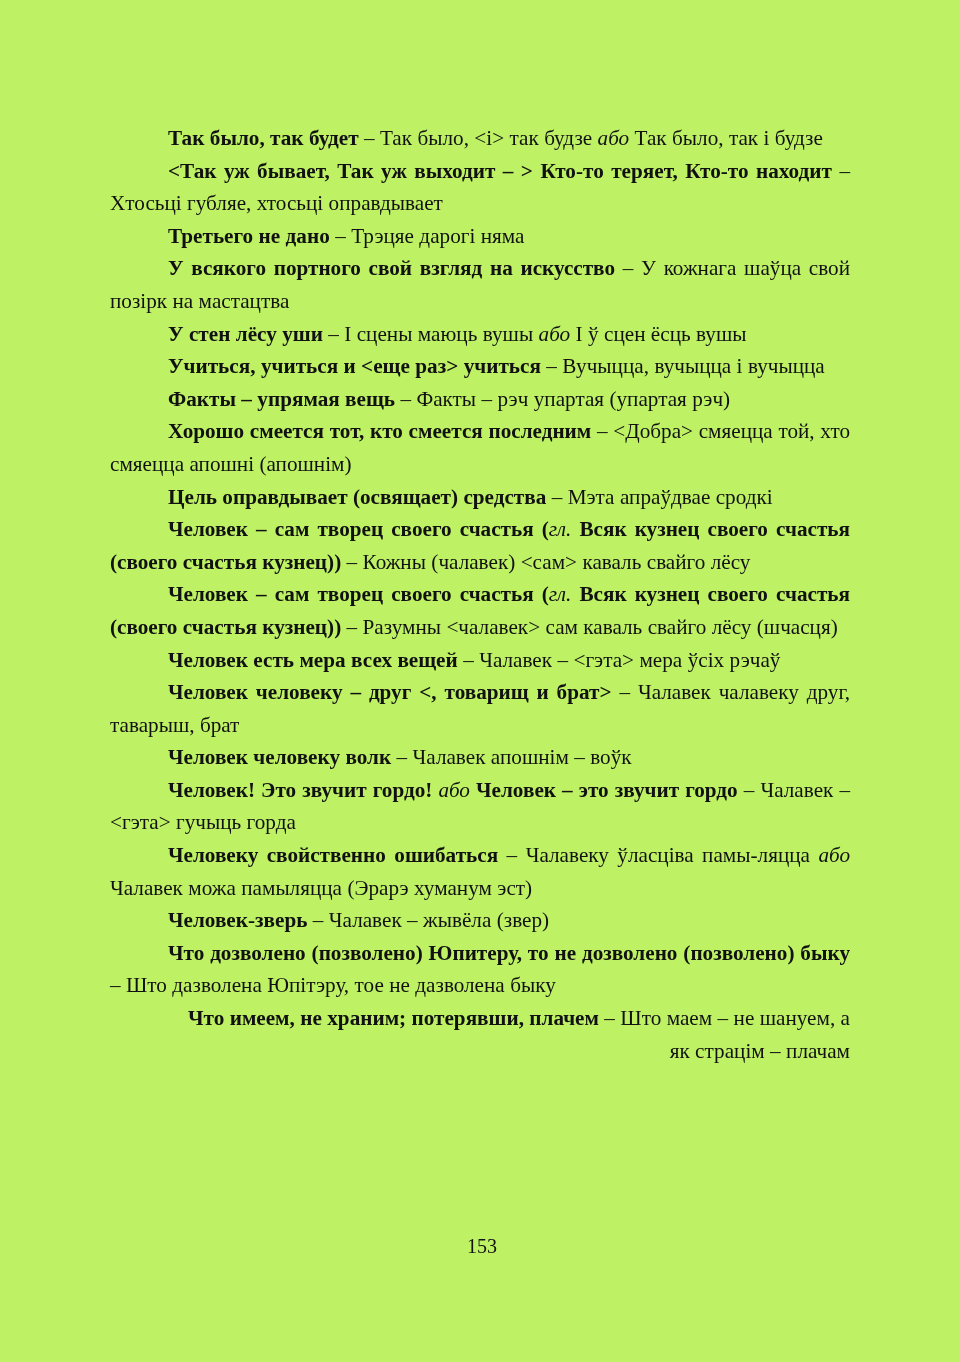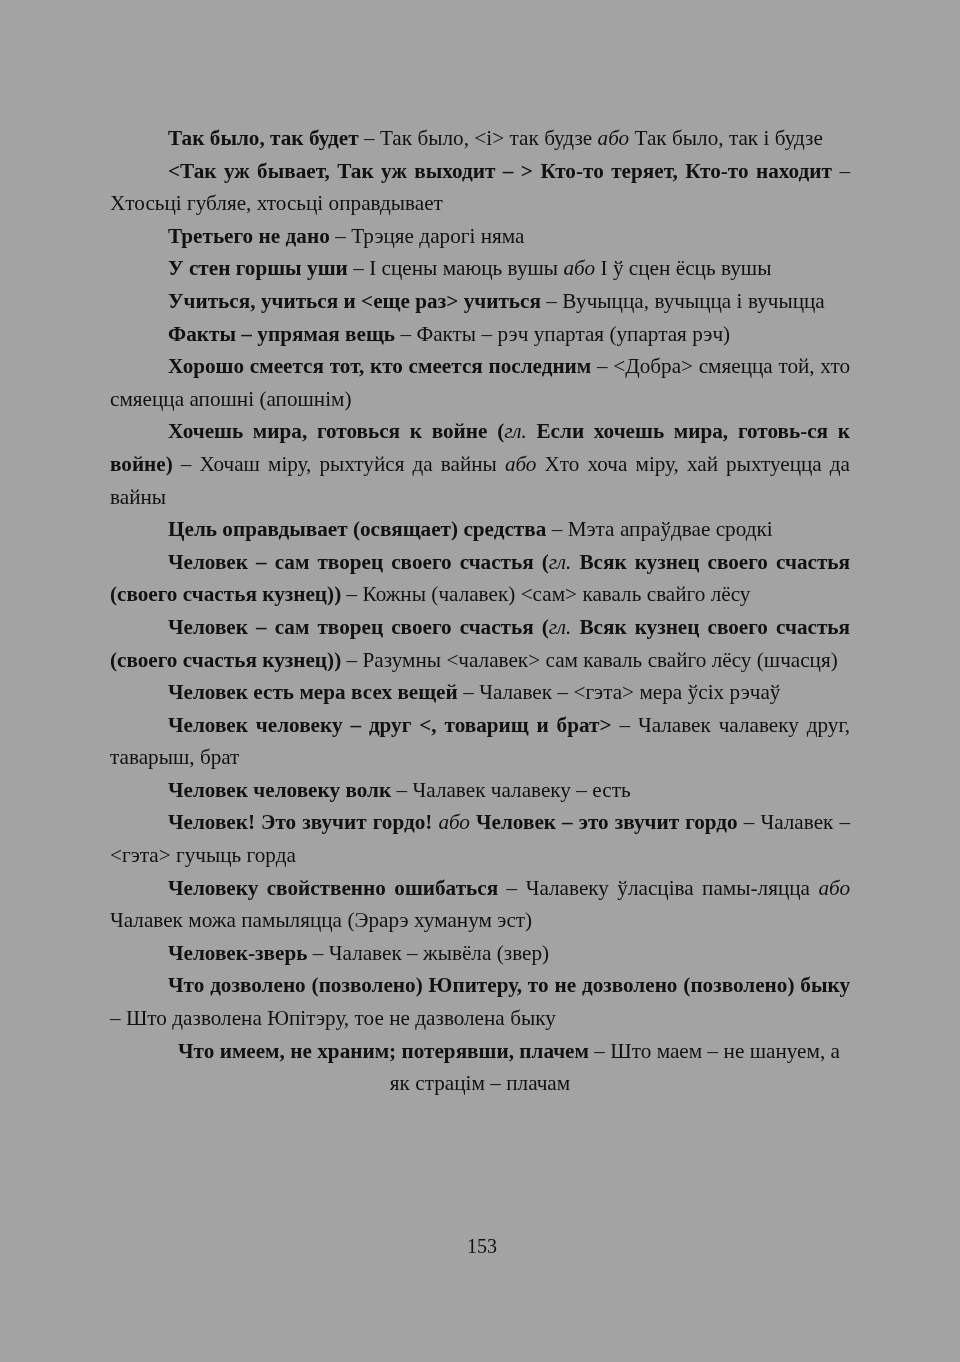--- a/index.html
+++ b/index.html
@@ -10,21 +10,21 @@
   }
   body {
     font-family: "Liberation Serif", "DejaVu Serif", serif;
     color: #111111;
   }
   .page {
     position: relative;
     width: 960px;
     height: 1362px;
     margin: 0 auto;
-    background: #a3a3a3;
+    background: #bef264;
     overflow: hidden;
     box-sizing: border-box;
     text-decoration: underline;
   }
   .text-column {
     position: absolute;
     left: 110px;
     top: 122px;
     width: 740px;
   }
@@ -34,21 +34,21 @@
     text-align: justify;
     text-justify: inter-word;
     text-indent: 58px;
     font-size: 21.2px;
     line-height: 32.6px;
     hyphens: manual;
     -webkit-hyphens: manual;
     word-spacing: 0.1px;
   }
   .entry:last-of-type {
-    text-align: center;
+    text-align: right;
   }
   
   .hw {
     font-weight: bold;
   }
   
   .it {
     font-style: italic;
     font-weight: normal;
   }
@@ -81,41 +81,41 @@
 
     <p class="entry">
       <span class="hw">&lt;Так уж бывает, Так уж выходит – &gt; Кто-то теряет, Кто-то находит</span><span class="tr"> – </span><span class="tr">Хтосьці губляе, хтосьці оправдывает</span>
     </p>
 
     <p class="entry">
       <span class="hw">Третьего не дано</span><span class="tr"> – </span><span class="tr">Трэцяе дарогі няма</span>
     </p>
 
 
+    <p class="entry">
+      <span class="hw">У всякого портного свой взгляд на искусство</span><span class="tr"> – </span><span class="tr">У кожнага шаўца свой позірк на мастацтва</span>
+    </p>
 
     <p class="entry">
-      <span class="hw">У стен горшы уши</span><span class="tr"> – </span><span class="tr">І сцены маюць вушы </span><span class="it">або</span><span class="tr"> І ў сцен ёсць вушы</span>
+      <span class="hw">У стен лёсу уши</span><span class="tr"> – </span><span class="tr">І сцены маюць вушы </span><span class="it">або</span><span class="tr"> І ў сцен ёсць вушы</span>
     </p>
 
 
     <p class="entry">
       <span class="hw">Учиться, учиться и &lt;еще раз&gt; учиться</span><span class="tr"> – </span><span class="tr">Вучыцца, вучыцца і вучыцца</span>
     </p>
 
     <p class="entry">
       <span class="hw">Факты – упрямая вещь</span><span class="tr"> – </span><span class="tr">Факты – рэч упартая (упартая рэч)</span>
     </p>
 
     <p class="entry">
       <span class="hw">Хорошо смеется тот, кто смеется последним</span><span class="tr"> – </span><span class="tr">&lt;Добра&gt; смяецца той, хто смяецца апошні (апошнім)</span>
     </p>
 
-    <p class="entry">
-      <span class="hw">Хочешь мира, готовься к войне (</span><span class="hw it">гл.</span><span class="hw"> Если хочешь мира, готовь-ся к войне)</span><span class="tr"> – </span><span class="tr">Хочаш міру, рыхтуйся да вайны </span><span class="it">або</span><span class="tr"> Хто хоча міру, хай рыхтуецца да вайны</span>
-    </p>
 
     <p class="entry">
       <span class="hw">Цель оправдывает (освящает) средства</span><span class="tr"> – </span><span class="tr">Мэта апраўдвае сродкі</span>
     </p>
 
     <p class="entry">
       <span class="hw">Человек – сам творец своего счастья (</span><span class="hw it">гл.</span><span class="hw"> Всяк кузнец своего счастья (своего счастья кузнец))</span><span class="tr"> – </span><span class="tr">Кожны (чалавек) &lt;сам&gt; каваль свайго лёсу</span>
     </p>
 
     <p class="entry">
@@ -124,21 +124,21 @@
 
     <p class="entry">
       <span class="hw">Человек есть мера всех вещей</span><span class="tr"> – </span><span class="tr">Чалавек – &lt;гэта&gt; мера ўсіх рэчаў</span>
     </p>
 
     <p class="entry">
       <span class="hw">Человек человеку – друг &lt;, товарищ и брат&gt;</span><span class="tr"> – </span><span class="tr">Чалавек чалавеку друг, таварыш, брат</span>
     </p>
 
     <p class="entry">
-      <span class="hw">Человек человеку волк</span><span class="tr"> – </span><span class="tr">Чалавек чалавеку – есть</span>
+      <span class="hw">Человек человеку волк</span><span class="tr"> – </span><span class="tr">Чалавек апошнім – воўк</span>
     </p>
 
     <p class="entry">
       <span class="hw">Человек! Это звучит гордо! </span><span class="it">або</span><span class="hw"> Человек – это звучит гордо</span><span class="tr"> – </span><span class="tr">Чалавек – &lt;гэта&gt; гучыць горда</span>
     </p>
 
     <p class="entry">
       <span class="hw">Человеку свойственно ошибаться</span><span class="tr"> – </span><span class="tr">Чалавеку ўласціва памы-ляцца </span><span class="it">або</span><span class="tr"> Чалавек можа памыляцца (Эрарэ хуманум эст)</span>
     </p>
 

